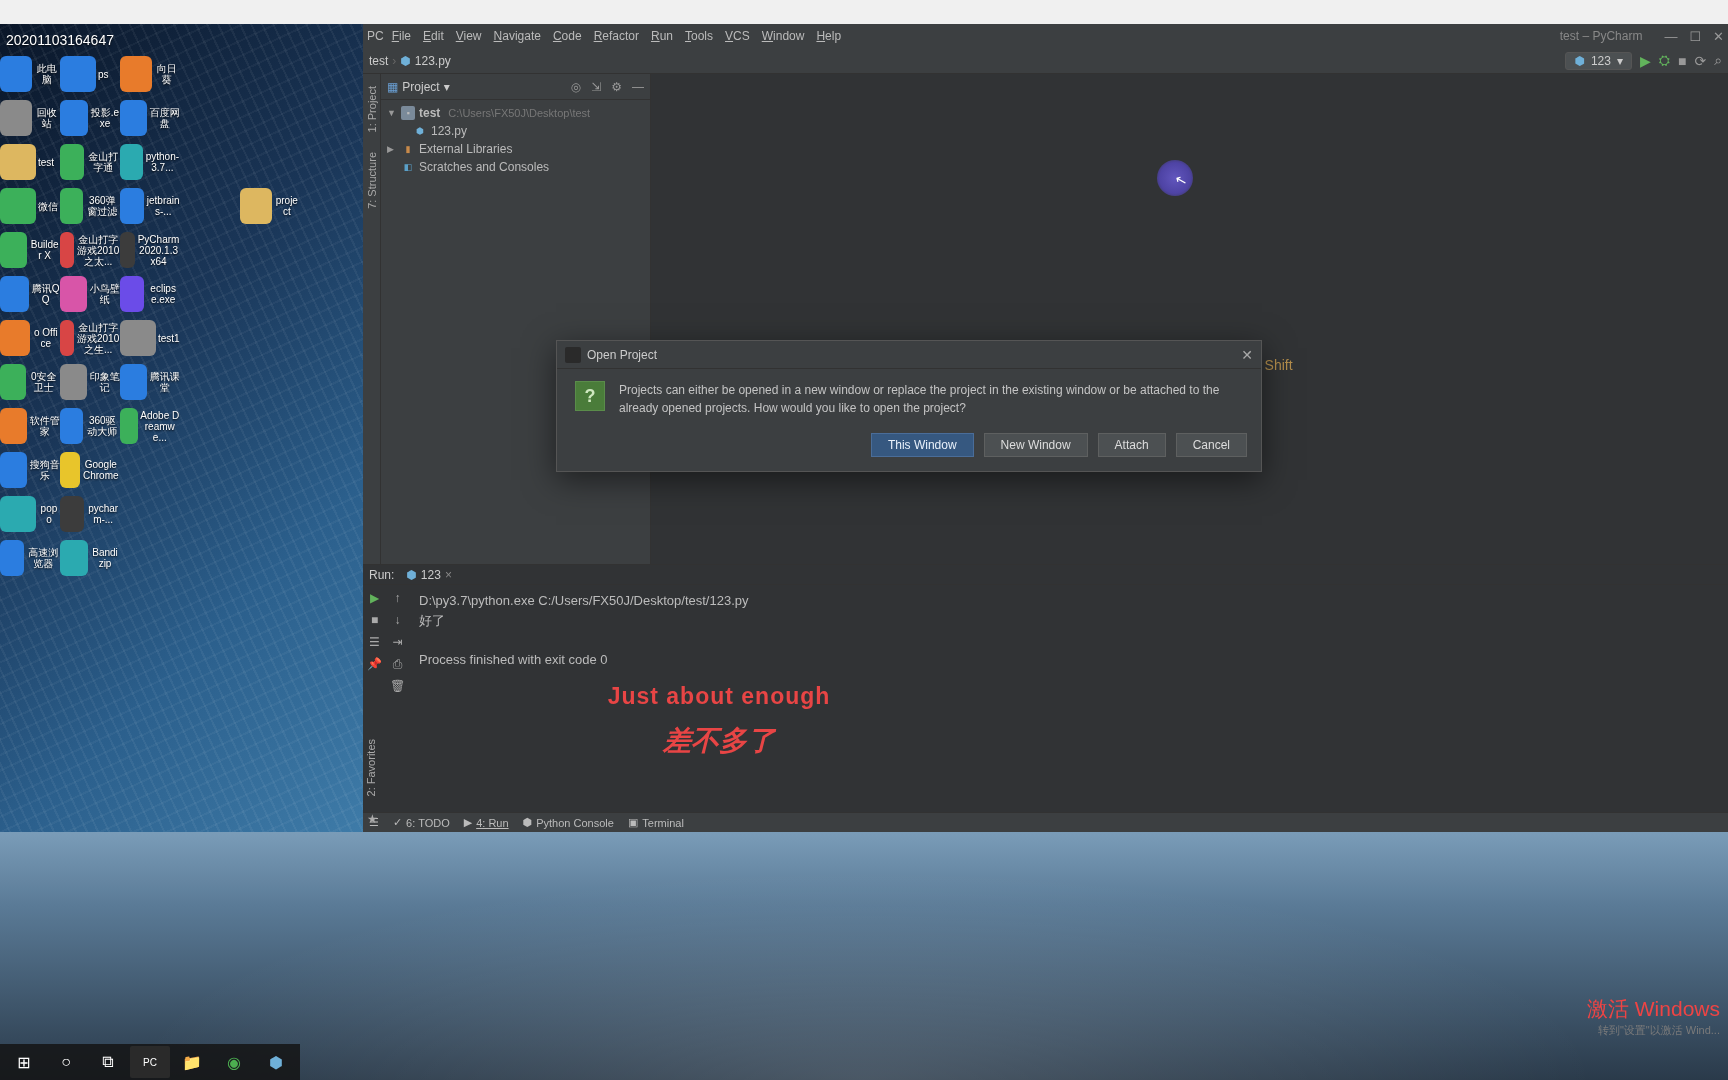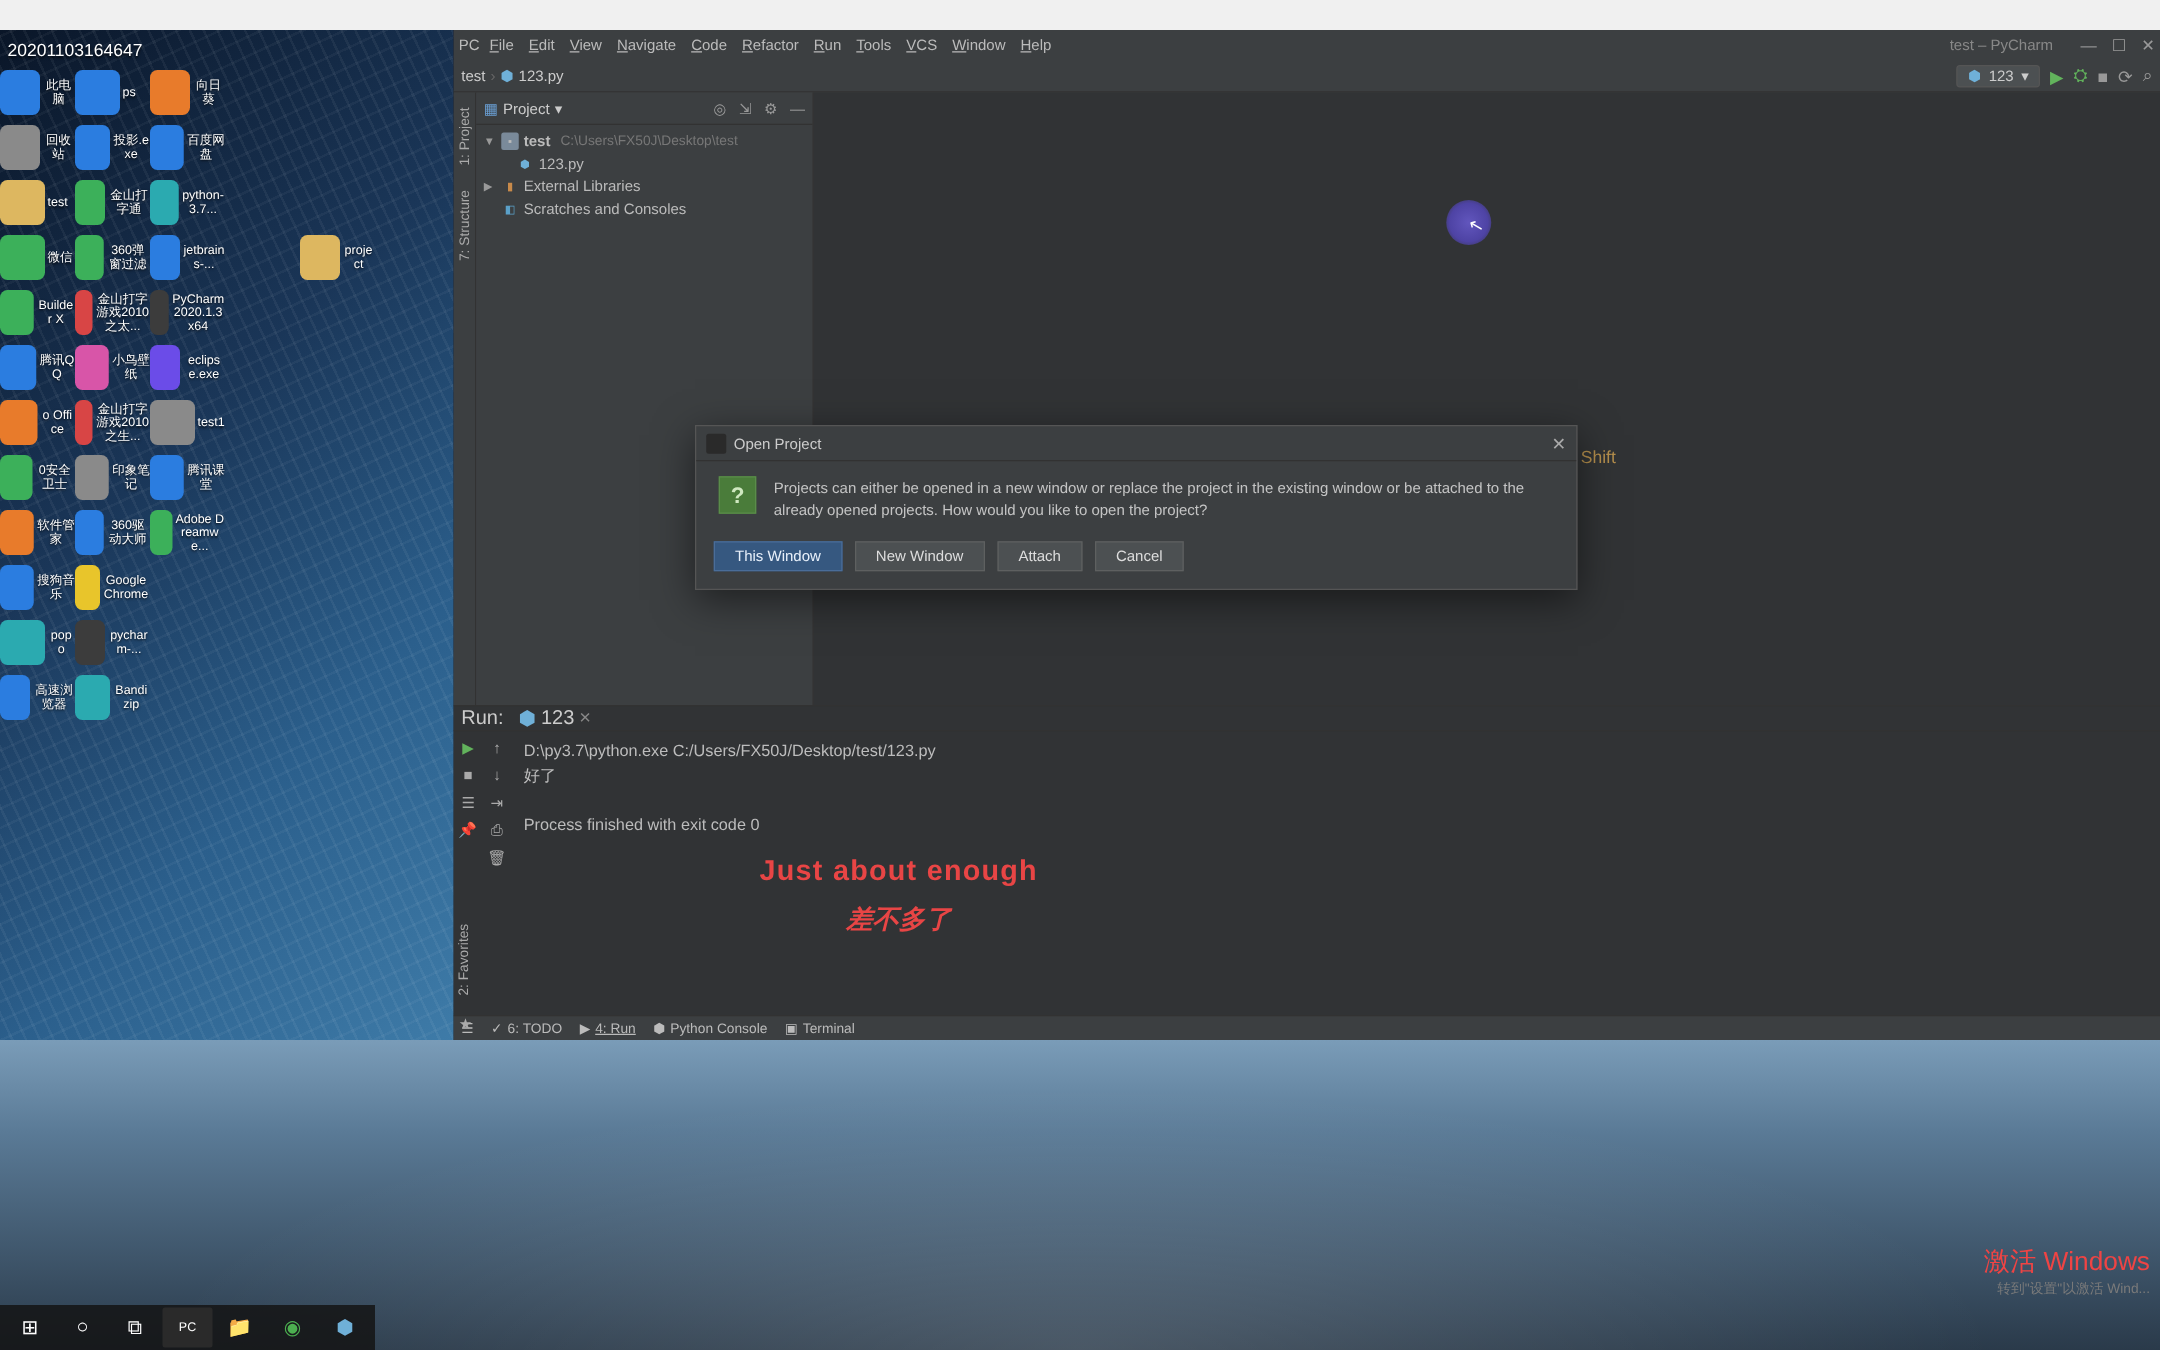--- a/index.html
+++ b/index.html
@@ -46,35 +46,35 @@
 .cursor-arrow{position:absolute;left:524px;top:98px;z-index:6;font-size:14px;color:#fff;transform:rotate(-15deg)}
 .editor{flex:1;background:#313335;position:relative}
 .hints{position:absolute;top:276px;left:0;right:0;text-align:center;font-size:14px;color:#a0a0a0;line-height:2.2}
 .hints .kb{color:#b48e4c}
 .dialog{position:absolute;top:340px;left:556px;width:706px;background:#3c3f41;border:1px solid #555;box-shadow:0 8px 30px rgba(0,0,0,.5);z-index:20}
 .dhdr{height:28px;display:flex;align-items:center;padding:0 8px;font-size:12px;color:#ccc;border-bottom:1px solid #323232}
 .dhdr .dlogo{width:16px;height:16px;background:#2a2a2a;border-radius:2px;margin-right:6px}
 .dhdr .dclose{margin-left:auto;color:#aaa;cursor:pointer;font-size:14px}
 .dbody{display:flex;padding:12px 18px 8px;gap:14px;font-size:12px;color:#c4c4c4;line-height:1.5}
 .dbody .qicon{width:30px;height:30px;background:#4a7c3a;border:1px solid #5a8c4a;display:flex;align-items:center;justify-content:center;color:#cfe8c0;font-size:18px;font-weight:bold;flex-shrink:0}
-.dbtns{display:flex;justify-content:flex-start;gap:10px;padding:8px 14px 14px}
+.dbtns{display:flex;justify-content:flex-end;gap:10px;padding:8px 14px 14px}
 .dbtn{padding:4px 16px;font-size:12px;border:1px solid #5e6060;background:#4c5052;color:#ddd;cursor:pointer}
 .dbtn.primary{background:#365880;border-color:#4a6d99;color:#e8f0fa}
 .runpanel{height:248px;border-top:1px solid #323232;display:flex;flex-direction:column;background:#313335}
-.runhdr{height:20px;display:flex;align-items:center;gap:6px;padding:0 6px;font-size:16px;color:#ccc;border-bottom:1px solid #323232}
+.runhdr{height:20px;display:flex;align-items:center;gap:6px;padding:0 6px;font-size:12px;color:#ccc;border-bottom:1px solid #323232}
 .runhdr .tab{display:flex;align-items:center;gap:4px;padding:0 6px}
 .runhdr .tab .x{color:#888;cursor:pointer}
 .runbody{flex:1;display:flex;min-height:0}
 .runside{width:46px;display:flex}
 .runcol{width:23px;display:flex;flex-direction:column;align-items:center;gap:8px;padding-top:6px;color:#aaa;font-size:12px}
 .runcol .cic{cursor:pointer}
 .runout{flex:1;padding:6px 10px;font-family:Consolas,monospace;font-size:13px;color:#bcbcbc;position:relative;line-height:1.5}
 .subtitle{position:absolute;left:120px;top:94px;font-family:Consolas,monospace;font-size:23px;font-weight:bold;text-align:center;width:380px}
 .sub-en{color:#e84545;letter-spacing:1px}
-.sub-zh{color:#e84545;font-style:italic;font-size:21px;margin-top:6px;font-family:"KaiTi","STKaiti",serif}
+.sub-zh{color:#e84545;font-style:italic;font-size:28px;margin-top:6px;font-family:"KaiTi","STKaiti",serif}
 .ide-bottom{height:20px;border-top:1px solid #323232;display:flex;align-items:center;gap:14px;padding:0 6px;font-size:11px;color:#bbb;background:#3c3f41}
 .ide-bottom .bt{display:flex;align-items:center;gap:4px;cursor:pointer}
 .favtab{position:absolute;left:0;bottom:30px;writing-mode:vertical-rl;transform:rotate(180deg);font-size:11px;color:#aaa;padding:6px 2px}
 .watermark{position:absolute;right:8px;bottom:42px;text-align:right;color:#888;font-size:13px;z-index:15}
 .watermark .w1{font-size:21px;color:#ef4444}
 .watermark .w2{font-size:11px;color:#7a7a7a}
 .player{position:absolute;left:0;right:0;bottom:0;height:248px;background:linear-gradient(to bottom,#7a9cb8 0%,#5a7a96 30%,#2a3a4a 100%)}
 .player::before{content:"";position:absolute;inset:0;background:radial-gradient(ellipse at 50% 100%,rgba(255,255,255,.15) 0%,transparent 60%)}
 .pctrl{position:absolute;bottom:10px;left:0;right:0;height:40px;display:flex;align-items:center;justify-content:center;gap:28px}
 .ptime{position:absolute;left:526px;color:#fff;font-size:16px;font-family:Arial}

